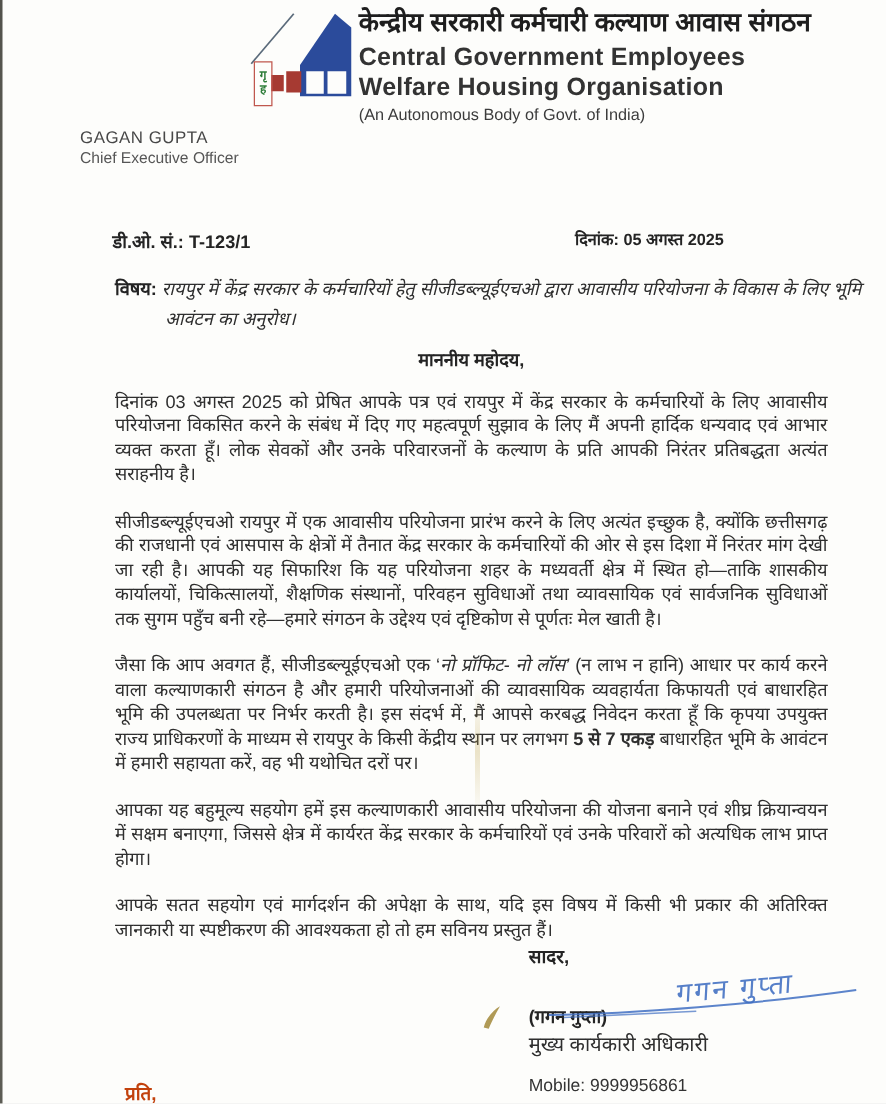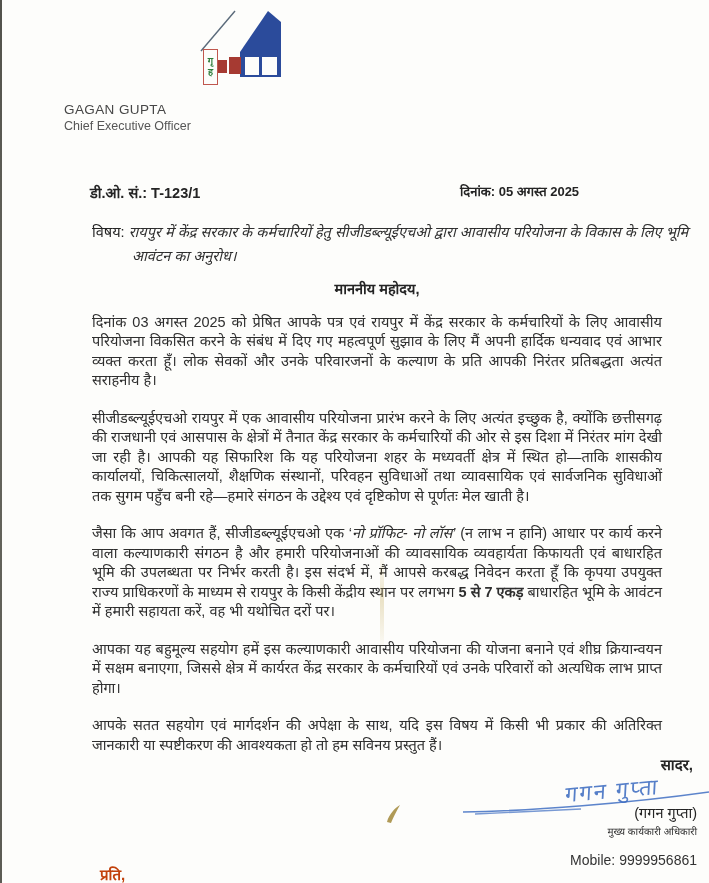--- a/index.html
+++ b/index.html
@@ -26,38 +26,38 @@
   .officer-title{font-size:12.5px;color:#565656;margin-top:2px;}
   .contact{position:absolute;left:447px;top:97px;font-size:12px;color:#353535;line-height:15.5px;}
   .contact div{white-space:nowrap;}
   
   .refrow{position:absolute;top:182px;left:0;width:100%;height:22px;}
   .ref{position:absolute;left:90px;font-size:14.5px;font-weight:700;color:#242424;}
   .date{position:absolute;left:460px;font-size:13px;font-weight:700;color:#242424;}
   
   .subject{position:absolute;left:92px;top:220px;width:570px;
     font-size:14.5px;line-height:24px;padding-left:40px;text-indent:-40px;box-sizing:content-box;}
-  .subject-label{font-weight:400;font-style:normal;color:#242424;}
+  .subject-label{font-weight:700;font-style:normal;color:#242424;}
   .subject-text{font-style:italic;color:#2e2e2e;}
   
   .bodytext{position:absolute;left:92px;top:280px;width:570px;font-size:14.5px;
     line-height:19.5px;color:#2e2e2e;text-align:justify;}
   .bodytext p{margin:0 0 18px 0;}
   .salutation{font-weight:700;color:#242424;text-align:center;margin-bottom:13px !important;}
   .it{font-style:italic;}
   .bd{font-weight:700;margin-top:42px;}
   
-  .closing{position:absolute;top:754px;right:12px;text-align:right;}
+  .closing{position:absolute;top:754px;right:36px;}
   .regards{font-size:15px;font-weight:700;color:#242424;padding-right:4px;}
   .sign-wrap{position:relative;height:40px;margin:-2px 0 -10px 0;width:250px;}
   .hand{position:absolute;right:38px;top:2px;font-size:22px;color:#3f6ec2;
     transform:rotate(-5deg) skewX(-8deg);opacity:.88;letter-spacing:2px;white-space:nowrap;}
   .swoosh{position:absolute;right:-14px;bottom:-4px;}
-  .pname{font-size:14.5px;font-weight:400;color:#242424;}
-  .pdesig{font-size:10px;color:#2e2e2e;margin-top:2px;}
+  .pname{font-size:14.5px;font-weight:700;color:#242424;}
+  .pdesig{font-size:16px;color:#2e2e2e;margin-top:2px;}
   .pmobile{font-size:14px;color:#333;font-family:Liberation Sans, sans-serif;margin-top:14px;}
   
   .footer{position:absolute;left:100px;top:864px;font-size:15px;font-weight:700;color:#c2410c;}
   
   .streak{position:absolute;left:380px;top:550px;width:4px;height:102px;
     background:linear-gradient(to bottom,rgba(193,166,80,0),rgba(193,166,80,.3) 50%,rgba(193,166,80,0));}
   .stain{position:absolute;left:383px;top:802px;}
 </style>
 </head>
 <body>
@@ -71,20 +71,26 @@
       <path d="M52,47 L80,6 L93,17 L93,72 L52,72 Z" fill="#2b4b9b"></path>
       <rect x="57" y="52" width="14" height="18" fill="#fdfdfb"></rect>
       <rect x="74" y="52" width="15" height="18" fill="#fdfdfb"></rect>
       <rect x="29" y="55" width="10" height="13" fill="#a63a32"></rect>
       <rect x="41" y="52" width="12" height="17" fill="#a63a32"></rect>
     </svg>
     <div class="gruh">
       <span>गृ</span>
       <span>ह</span>
     </div>
+  </div>
+  <div class="org-text">
+    <div class="org-hi">केन्द्रीय सरकारी कर्मचारी कल्याण आवास संगठन</div>
+    <div class="org-en">Central Government Employees</div>
+    <div class="org-en">Welfare Housing Organisation</div>
+    <div class="org-sub">(An Autonomous Body of Govt. of India)</div>
   </div>
 
   <div class="officer">
     <div class="officer-name">GAGAN GUPTA</div>
     <div class="officer-title">Chief Executive Officer</div>
   </div>
 
   <div class="refrow">
     <span class="ref">डी.ओ. सं.: T-123/1</span>
     <span class="date">दिनांक: 05 अगस्त 2025</span>

